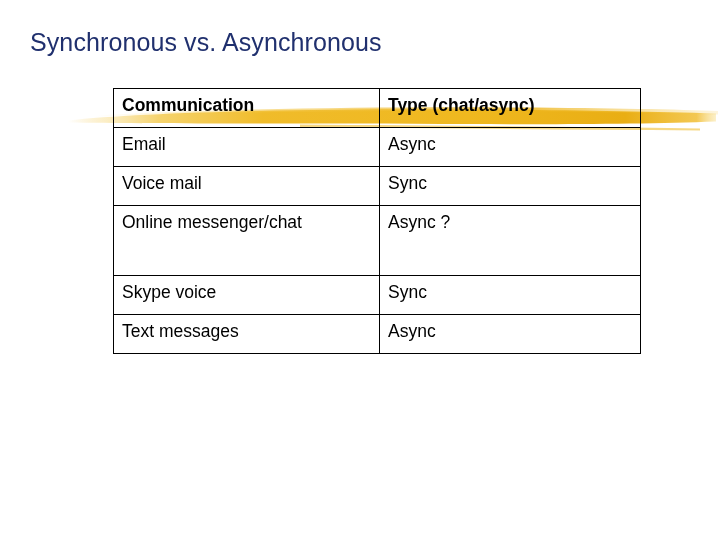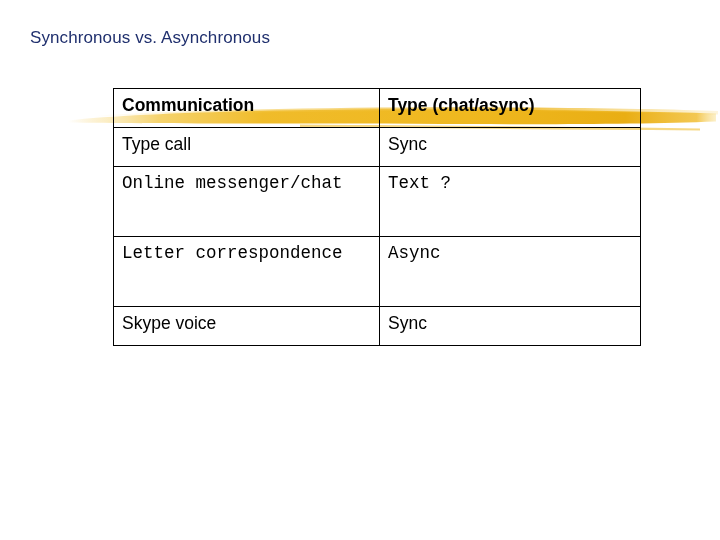--- a/index.html
+++ b/index.html
@@ -20,21 +20,21 @@
     position: absolute;
     inset: 0;
     background: #ffffff;
   }
 
   
   .slide-title {
     position: absolute;
     left: 30px;
     top: 29px;
-    font-size: 17px;
+    font-size: 25px;
     font-weight: normal;
     letter-spacing: 0.1px;
     color: #20306E;
     white-space: nowrap;
     line-height: 1.1;
   }
 
   
   .brush-wrap {
     position: absolute;
@@ -78,21 +78,21 @@
     font-weight: bold;
     height: 27px;
   }
   table.data td {
     font-weight: normal;
   }
 
   
   tr.r-h   th { height: 26px; }
   tr.r-1   td { height: 26px; }
-  tr.r-tall td { height: 57px; font-family: Liberation Mono, monospace; }
+  tr.r-tall td { height: 57px; }
 </style>
 </head>
 <body>
 
 <div class="slide">
 
   <div class="slide-title">Synchronous vs. Asynchronous</div>
 
   <div class="brush-wrap">
     <svg width="720" height="34" viewBox="0 0 720 34" xmlns="http://www.w3.org/2000/svg">
@@ -143,32 +143,36 @@
         <col class="c2">
       </colgroup>
       <thead>
         <tr class="r-h">
           <th>Communication</th>
           <th>Type (chat/async)</th>
         </tr>
       </thead>
       <tbody id="table-body">
           <tr class="r-1">
-            <td>Type call</td>
+            <td>Email</td>
+            <td>Async</td>
+          </tr>
+          <tr class="r-1">
+            <td>Voice mail</td>
             <td>Sync</td>
           </tr>
           <tr class="r-tall">
             <td>Online messenger/chat</td>
-            <td>Text ?</td>
-          </tr>
-          <tr class="r-tall">
-            <td>Letter correspondence</td>
-            <td>Async</td>
+            <td>Async ?</td>
           </tr>
           <tr class="r-1">
             <td>Skype voice</td>
             <td>Sync</td>
+          </tr>
+          <tr class="r-1">
+            <td>Text messages</td>
+            <td>Async</td>
           </tr>
         </tbody>
     </table>
   </div>
 
 </div>
 
 </body></html>

